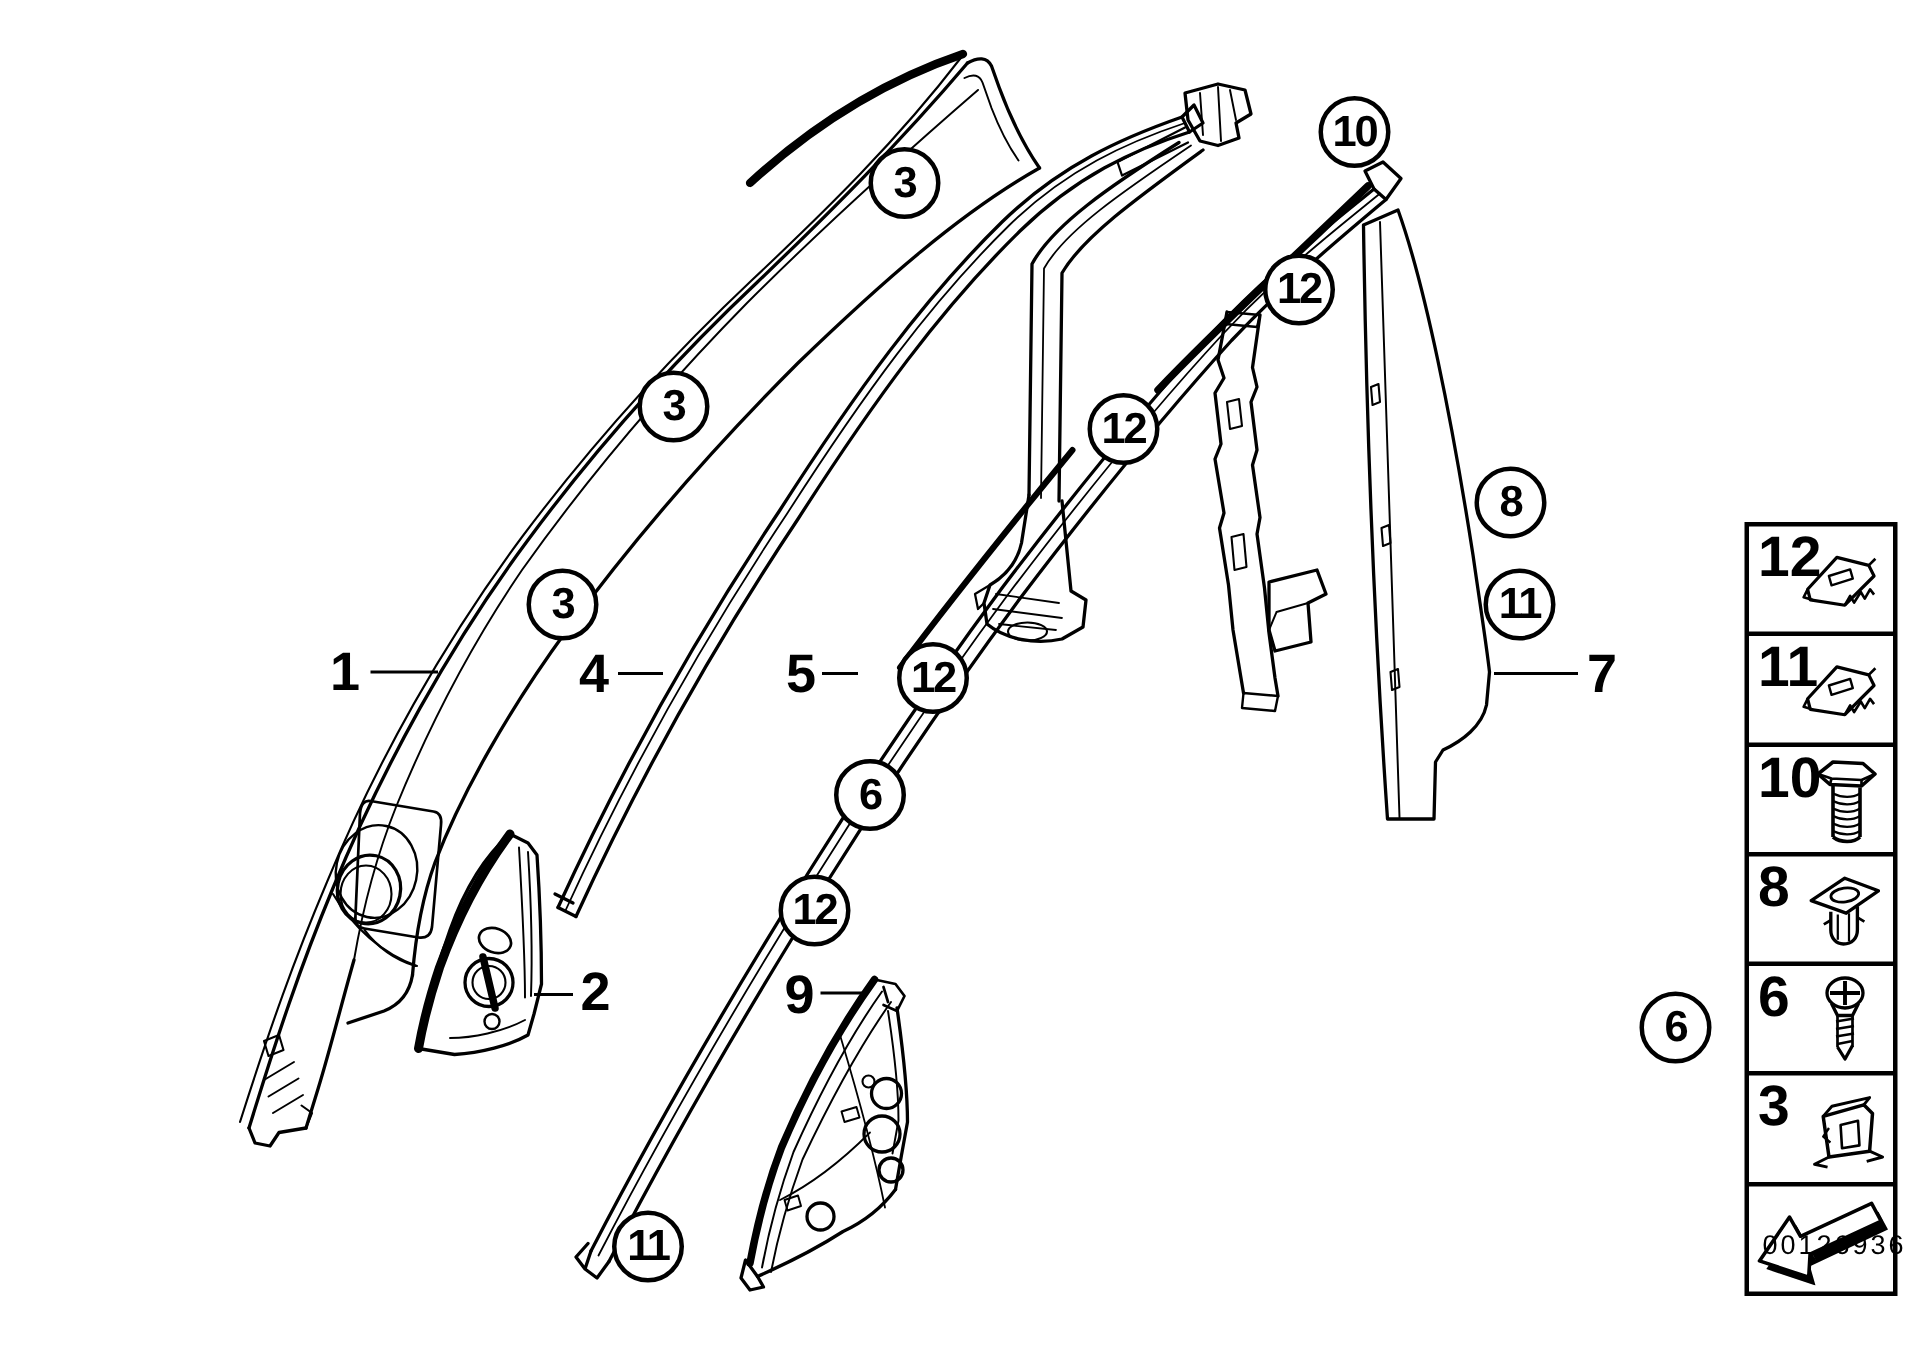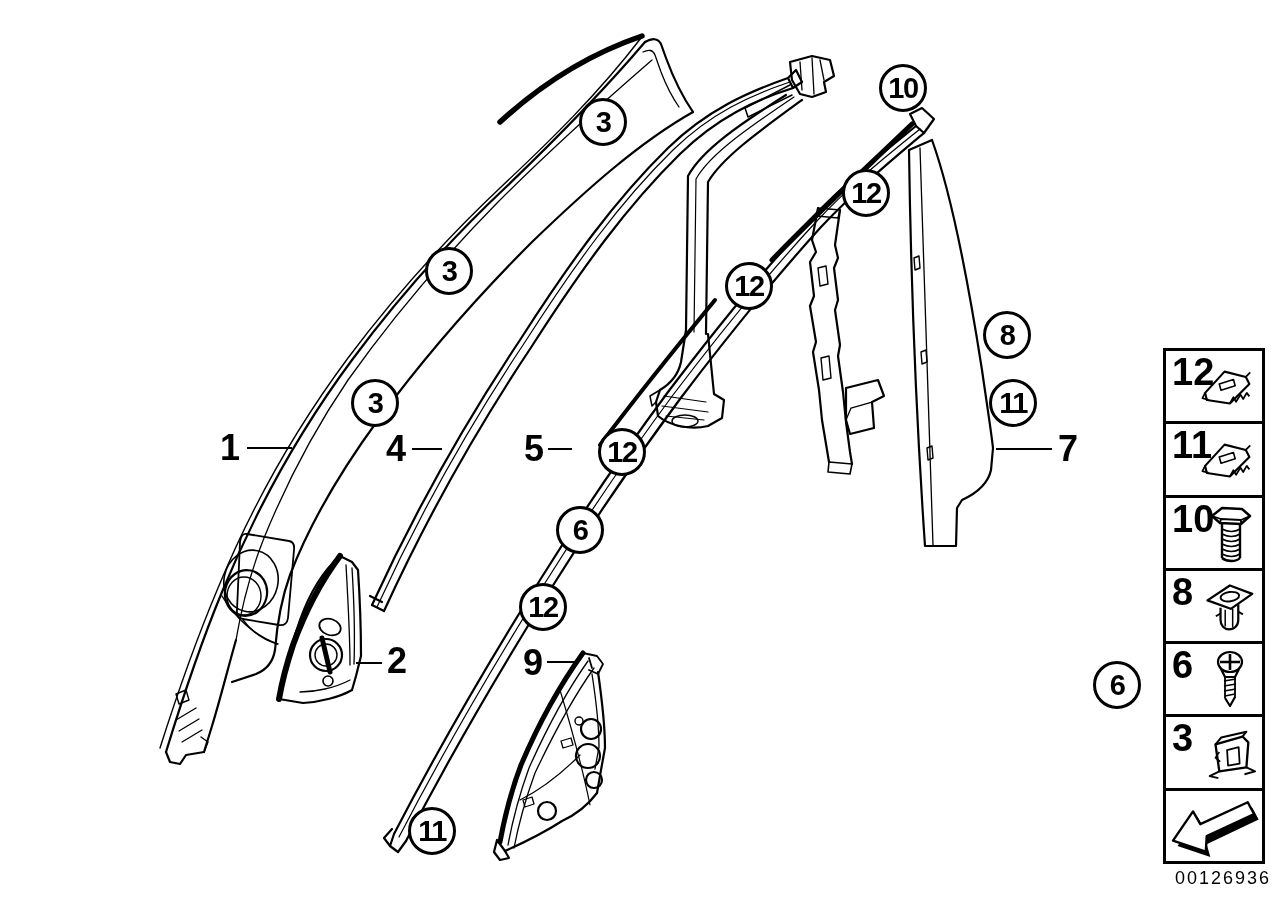--- a/index.html
+++ b/index.html
@@ -12,21 +12,21 @@
   .pl{position:absolute;transform:translate(-50%,-50%);font:bold 36px "Liberation Sans",sans-serif;z-index:4;}
   .ld{position:absolute;height:2px;background:#000;z-index:3;}
   #legend{position:absolute;left:1163px;top:348px;width:102px;height:516px;box-sizing:border-box;
           border:3px solid #000;display:flex;flex-direction:column;background:#fff;z-index:5;}
   .lrow{flex:1 1 0;border-bottom:3px solid #000;position:relative;}
   .lrow:last-child{border-bottom:none;}
   .lnum{position:absolute;left:6px;top:0px;font:bold 38px "Liberation Sans",sans-serif;}
   .licon{position:absolute;right:2px;top:6px;}
   .arrow-ic{position:absolute;left:3px;top:4px;}
   #docnum{position:absolute;left:1158px;top:820px;width:130px;text-align:center;
-          font:18px "Liberation Sans",sans-serif;letter-spacing:2px;z-index:5;margin-top:48px;}
+          font:18px "Liberation Sans",sans-serif;letter-spacing:2px;z-index:5;}
 </style>
 </head>
 <body>
 
 <div id="stage">
 
   <svg id="art" width="1288" height="910" viewBox="0 0 1288 910" fill="none" stroke="#000" stroke-width="2.2" stroke-linecap="round" stroke-linejoin="round">
 
     <g>
       <path d="M160,748 C 180,685 196,640 218,588 C 251,508 296,428 348,358 C 396,294 448,237 501,187 C 551,140 598,94 641,38" stroke-width="1.4"></path>

